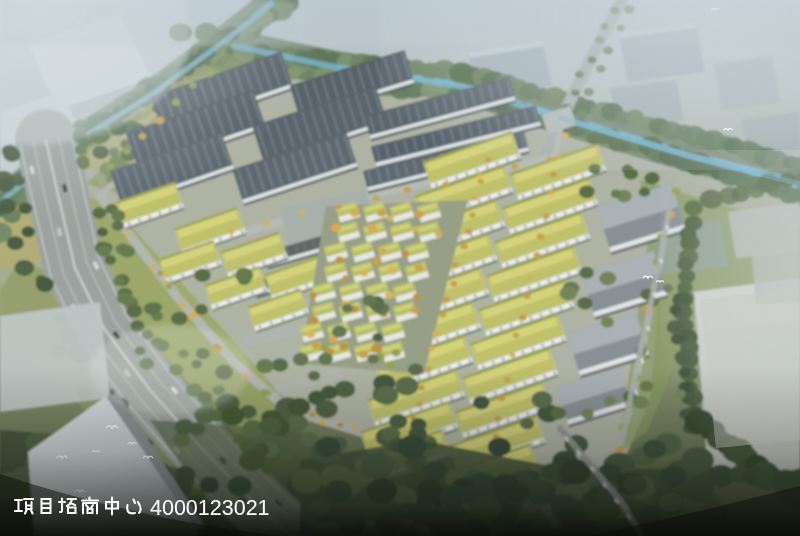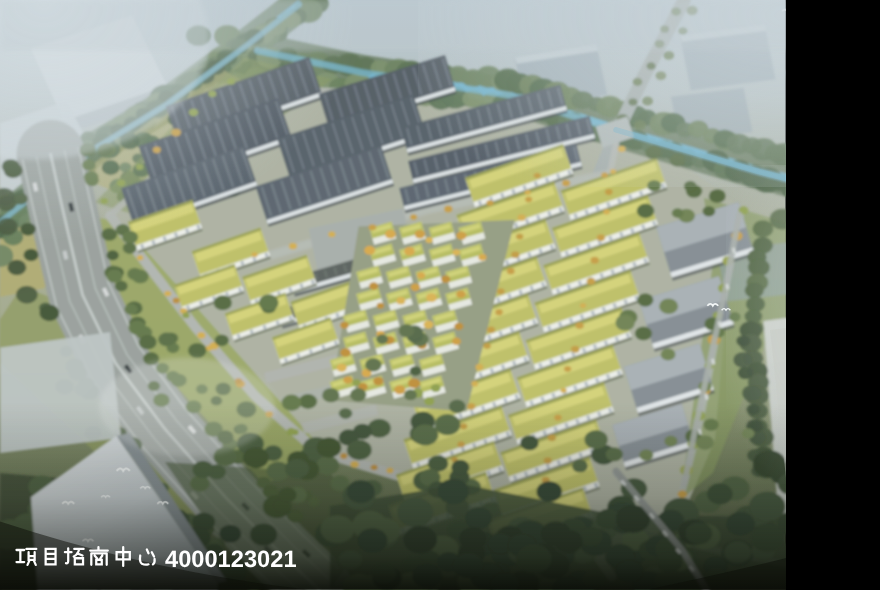--- a/index.html
+++ b/index.html
@@ -1,13 +1,13 @@
 <!DOCTYPE html>
 <html><head><meta charset="utf-8"><title>park</title>
-<style>html,body{margin:0;padding:0;background:#000;}#wrap{width:714px;height:536px;overflow:hidden;position:relative;font-family:"Liberation Sans",sans-serif;font-weight:bold;}</style>
+<style>html,body{margin:0;padding:0;background:#000;}#wrap{width:800px;height:536px;overflow:hidden;position:relative;font-family:"Liberation Sans",sans-serif;}</style>
 </head><body>
 <div id="wrap">
 <svg width="800" height="536" viewBox="0 0 800 536">
 <defs>
 <linearGradient id="bg" x1="0" y1="0" x2="0" y2="1">
  <stop offset="0" stop-color="#b9c7cf"></stop>
  <stop offset="0.16" stop-color="#b6c1c3"></stop>
  <stop offset="0.38" stop-color="#aaae9a"></stop>
  <stop offset="0.60" stop-color="#99a07e"></stop>
  <stop offset="0.80" stop-color="#6e7a58"></stop>

